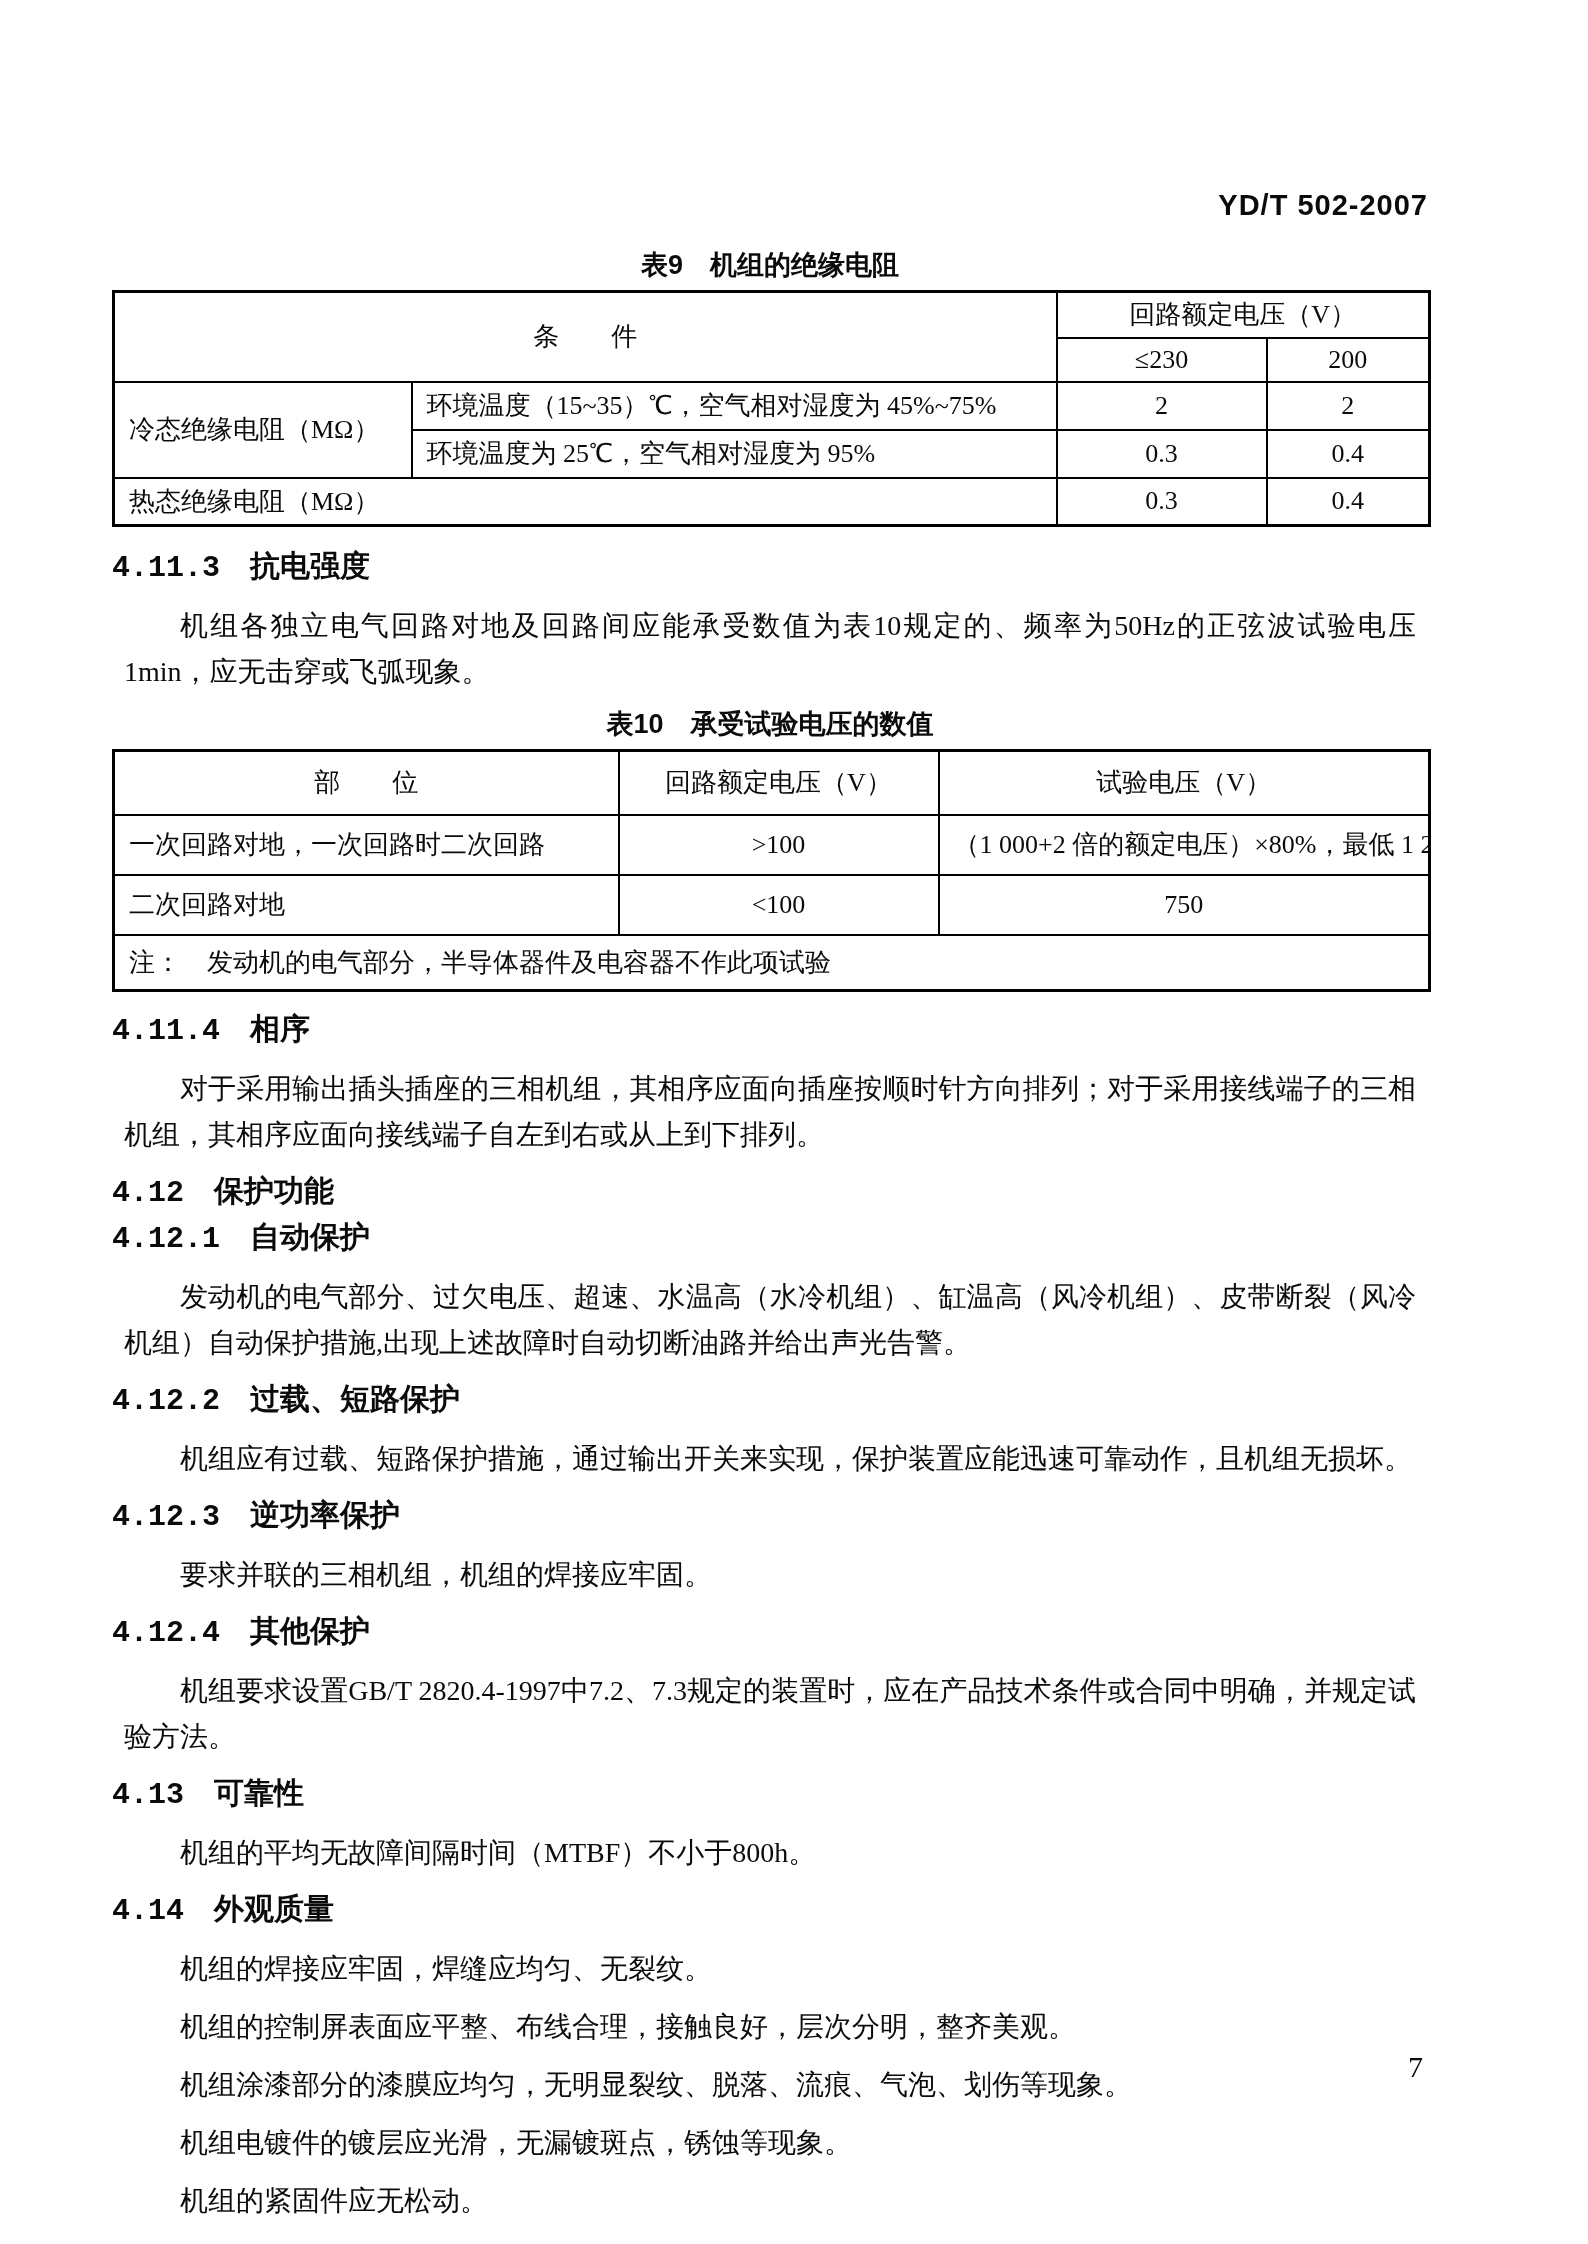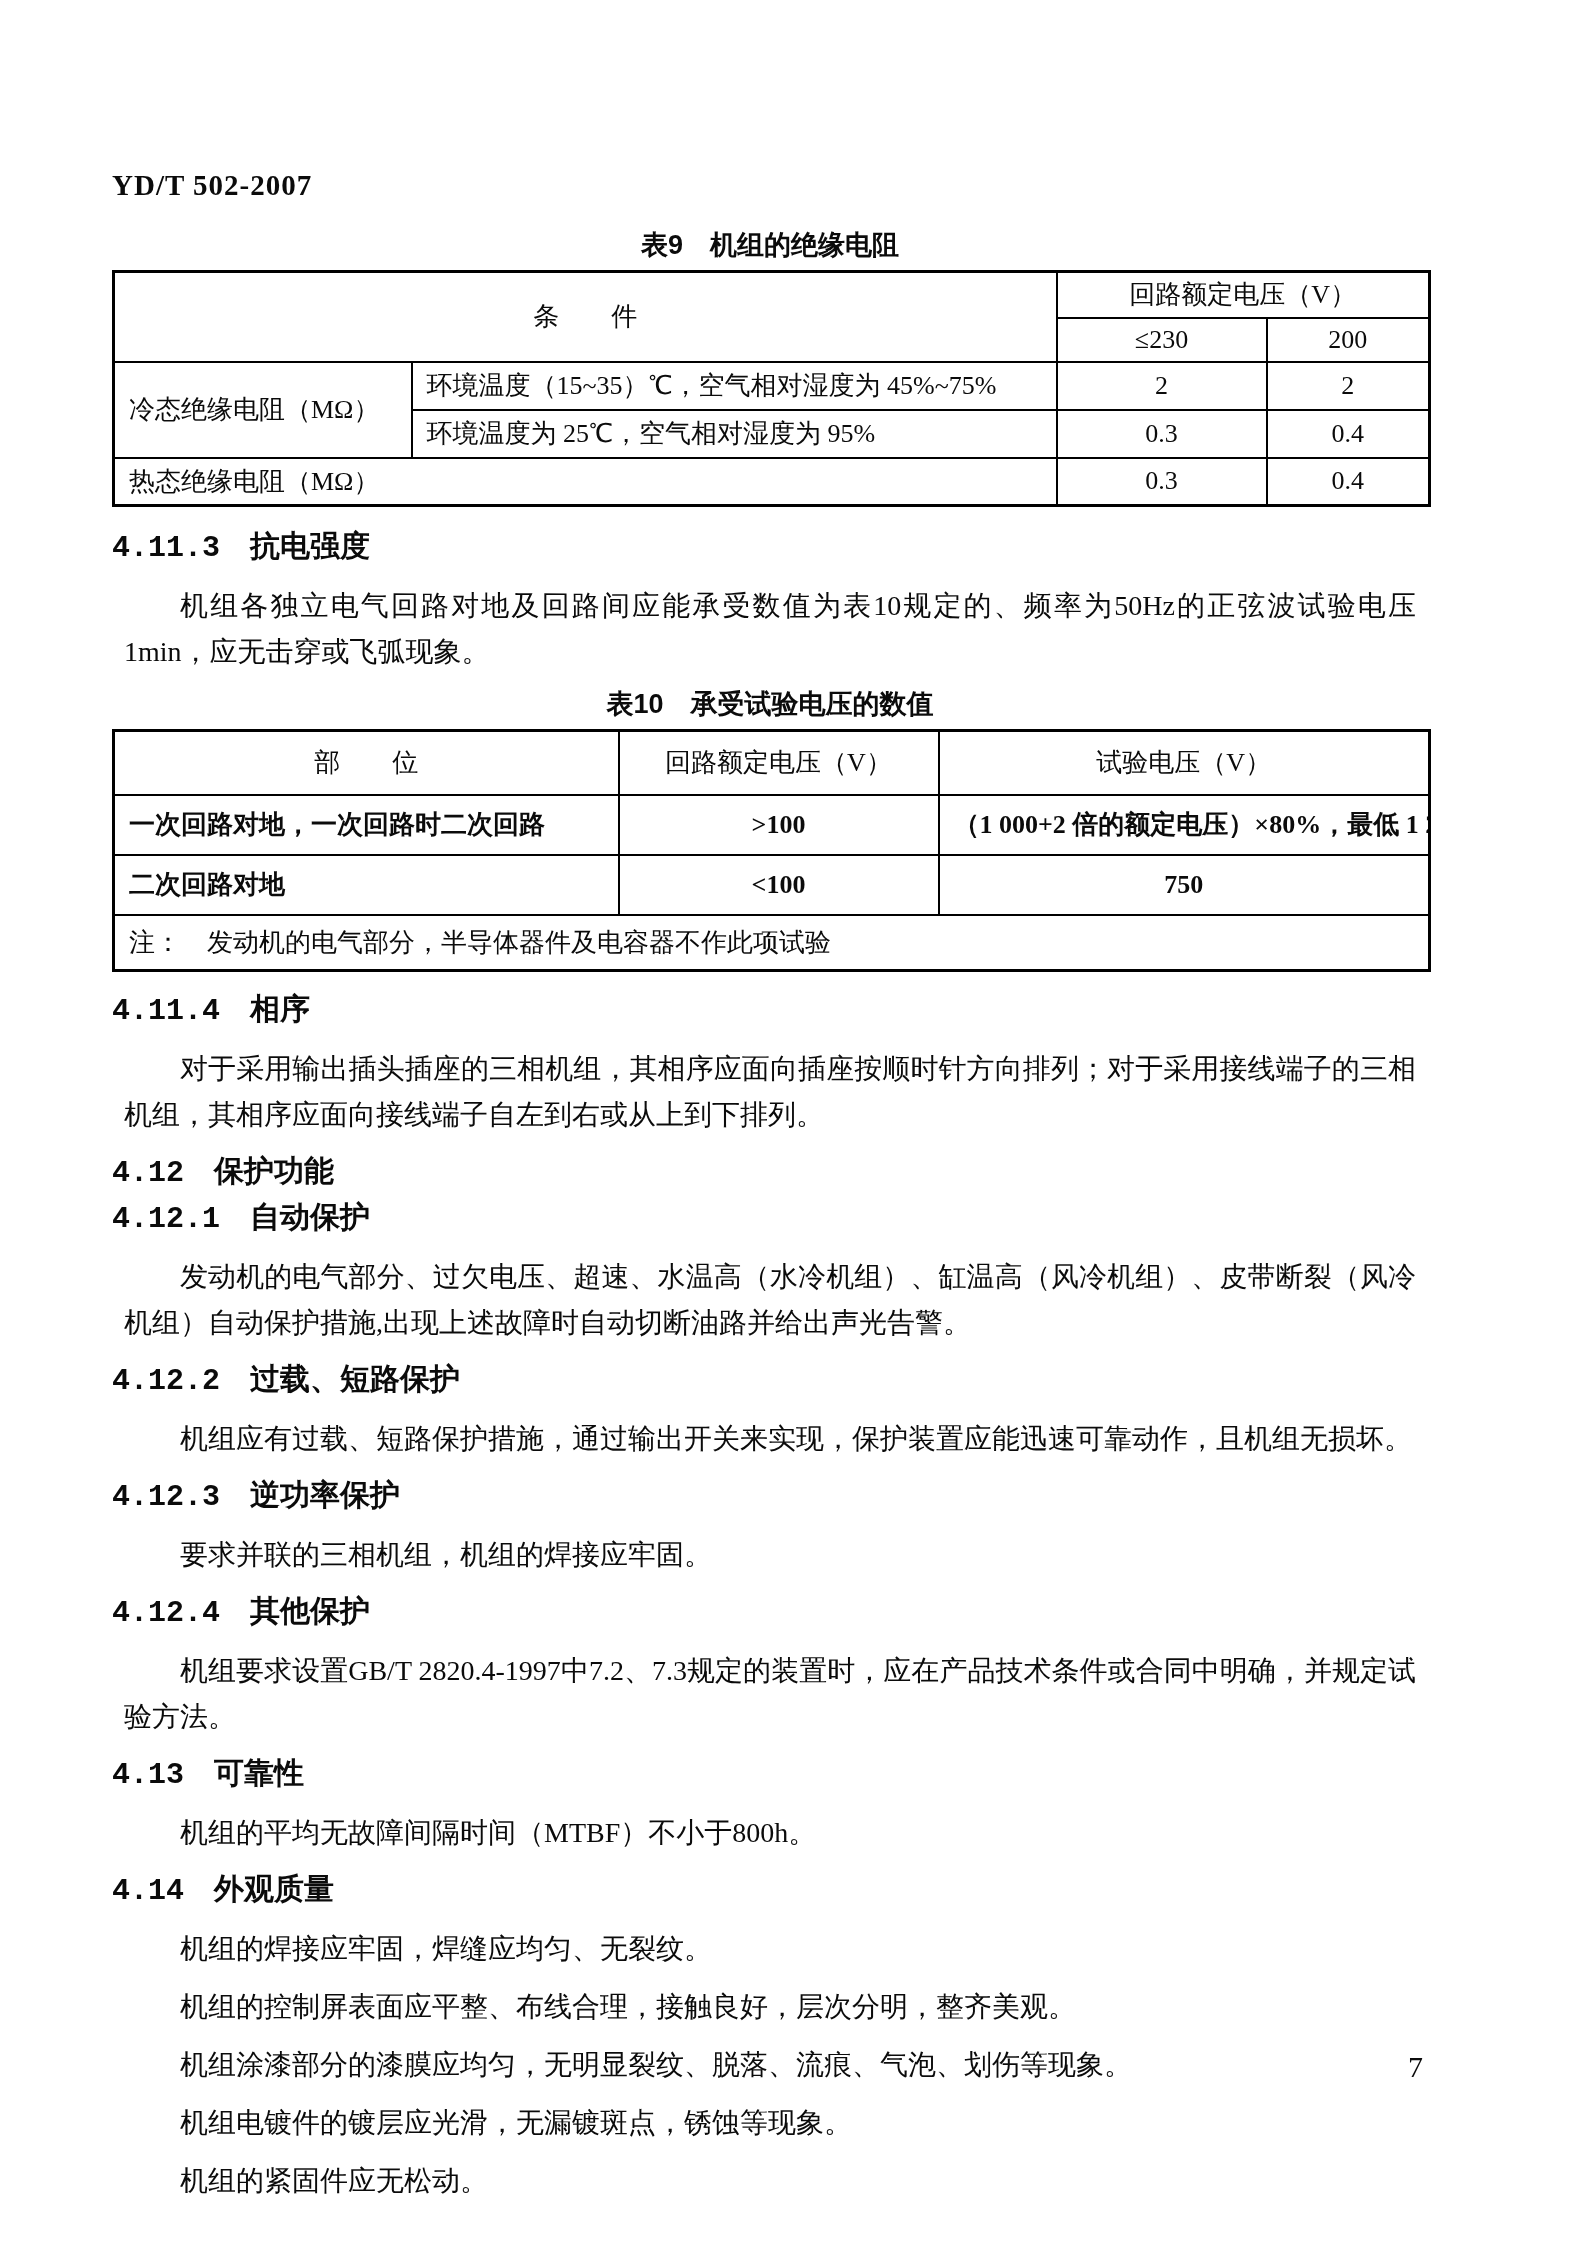--- a/index.html
+++ b/index.html
@@ -7,26 +7,28 @@
     position:relative;
     width:1588px; height:2244px;
     background:#ffffff;
     box-sizing:border-box;
     padding:168px 160px 0 112px;
     font-family:"Liberation Serif", serif;
     color:#0b0b0b;
     overflow:hidden;
   }
   .doc-number {
-    font-family:Liberation Serif, serif;
+    text-align:right;
+    font-family:Liberation Sans, sans-serif;
     font-weight:bold;
     font-size:29px;
     line-height:34px;
     margin-bottom:26px;
     letter-spacing:1px;
+    margin-top:20px;
   }
   .tbl-title {
     text-align:center;
     font-family:"Liberation Sans", sans-serif;
     font-weight:bold;
     font-size:27px;
     line-height:34px;
     margin:6px 0 8px;
   }
   table.tbl {
@@ -42,21 +44,21 @@
     vertical-align:middle;
     overflow:hidden;
   }
   .center { text-align:center; }
   .left   { text-align:left; }
   .nowrap { white-space:nowrap; }
   .t9 .hr1 { height:46px;font-family:Liberation Serif, serif; }
   .t9 .hr2 { height:44px; }
   .t9 .dr  { height:48px; }
   .t10 .hr { height:64px; }
-  .t10 .dr { height:60px;font-weight:bold; }
+  .t10 .dr { height:60px; }
   .t10 .nr { height:56px; }
   .cond-head { font-size:28px; }
   .sec-h {
     font-family:Liberation Mono, monospace;
     font-weight:bold;
     font-size:30px;
     line-height:46px;
     margin:0;
   }
   .para {

